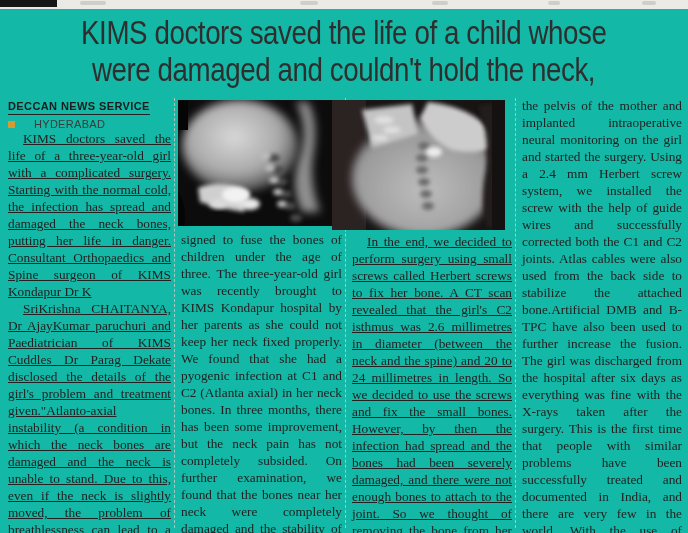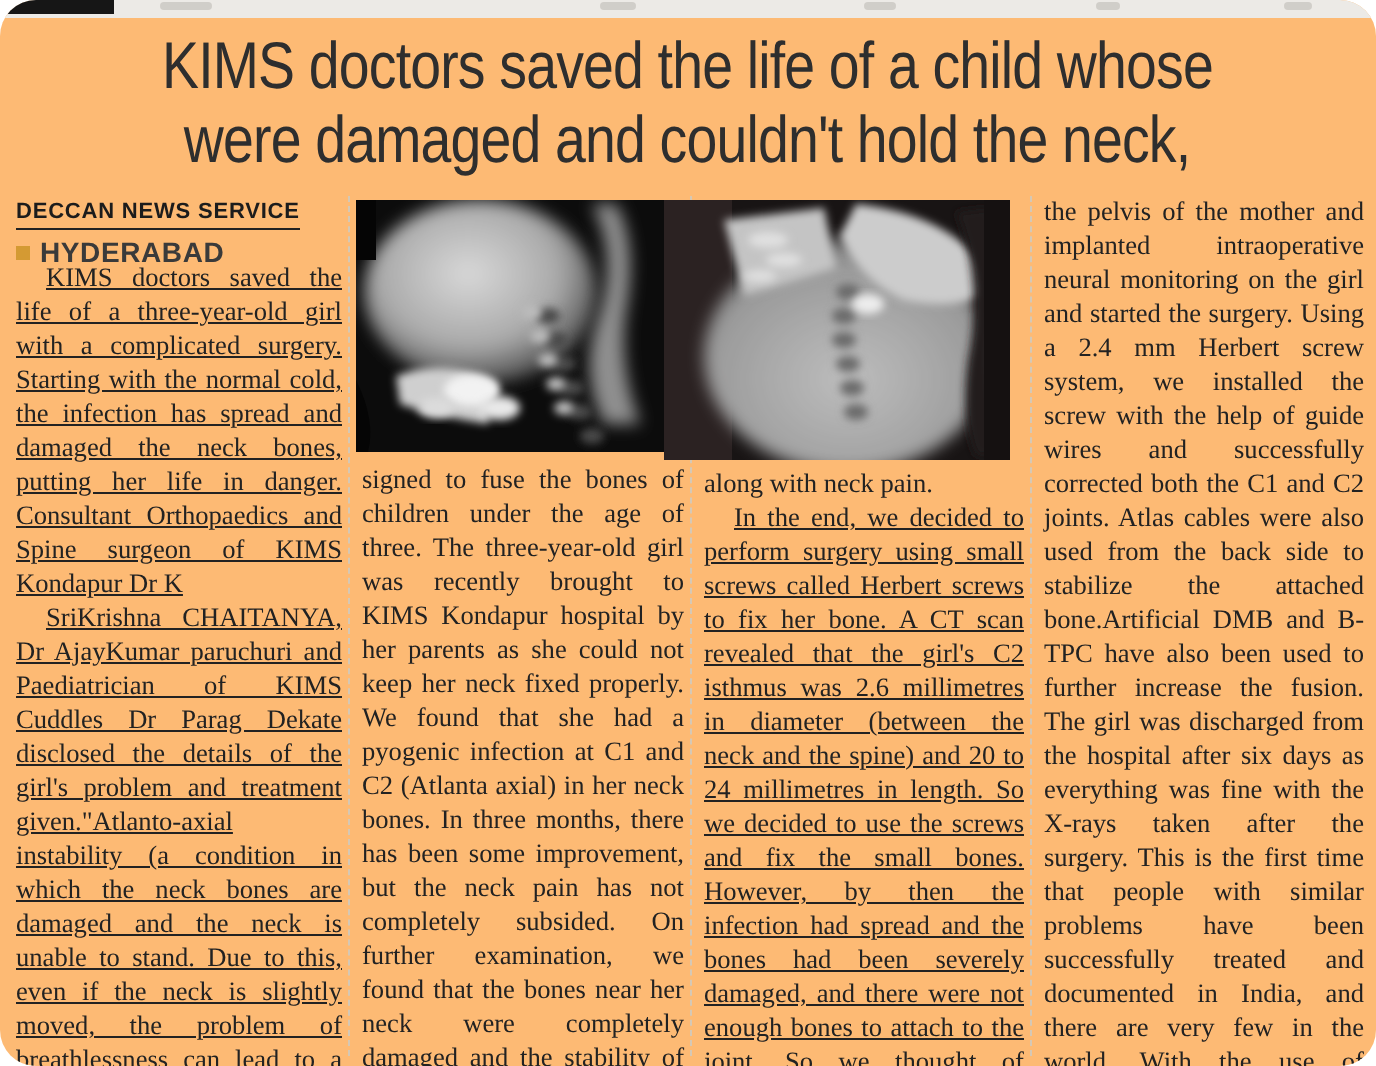--- a/index.html
+++ b/index.html
@@ -1,18 +1,18 @@
 <!DOCTYPE html>
 <html><head>
 <meta charset="utf-8">
 <style>
   html,body{margin:0;padding:0;background:#ffffff;}
   .page{
-    position:relative;width:688px;height:533px;background:#fdba74;
-    overflow:hidden;font-family:"Liberation Serif", serif;border-radius:18px;
+    position:relative;width:688px;height:533px;background:#14b8a6;
+    overflow:hidden;font-family:"Liberation Serif", serif;
   }
   
   .topstrip{position:absolute;left:0;top:0;width:688px;height:9px;background:#eceae6;}
   .topstrip .black-seg{position:absolute;left:0;top:0;width:57px;height:7px;background:#161616;}
   .topstrip .smudge{position:absolute;top:1px;height:4px;background:#b9b7b1;opacity:.55;border-radius:2px;}
   .smudge.s1{left:80px;width:26px;}
   .smudge.s2{left:300px;width:18px;}
   .smudge.s3{left:432px;width:16px;}
   .smudge.s4{left:548px;width:12px;}
   .smudge.s5{left:642px;width:14px;}
@@ -25,21 +25,21 @@
   }
   .headline .hl-line{display:inline-block;transform:scaleX(0.84);transform-origin:50% 50%;white-space:nowrap;}
   
   .byline{position:absolute;left:8px;top:96px;font-family:"Liberation Sans", sans-serif;text-align:center;}
   .agency{
     display:inline-block;font-size:11px;font-weight:700;color:#1c1c1c;
     letter-spacing:.4px;border-bottom:1.5px solid #222;padding-bottom:2px;
   }
   .location-row{margin-top:3px;display:flex;align-items:center;gap:5px;}
   .bullet{width:7px;height:7px;display:inline-block;}
-  .location{font-size:14px;font-weight:700;color:#3a3a3a;letter-spacing:.3px;}
+  .location{font-size:11px;font-weight:400;color:#3a3a3a;letter-spacing:.3px;margin-left:14px;}
   
   .col{position:absolute;color:#222;font-size:13.3px;line-height:17px;text-align:justify;}
   .col p{margin:0;}
   .col p.indent{text-indent:15px;text-decoration:underline;}
   .col1{left:8px;  top:130px;width:163px;}
   .col2{left:181px;top:231px;width:161px;}
   .col3{left:352px;top:233px;width:160px;}
   .col4{left:522px;top:97px; width:160px;}
   
   .xray{position:absolute;top:100px;margin:0;padding:0;line-height:0;}
@@ -165,21 +165,20 @@
   <div class="col col1">
     <p class="indent">KIMS doctors saved the life of a three-year-old girl with a complicated surgery. Starting with the normal cold, the infection has spread and damaged the neck bones, putting her life in danger. Consultant Orthopaedics and Spine surgeon of KIMS Kondapur Dr K</p>
     <p class="indent">SriKrishna CHAITANYA, Dr AjayKumar paruchuri and Paediatrician of KIMS Cuddles Dr Parag Dekate disclosed the details of the girl's problem and treatment given."Atlanto-axial instability (a condition in which the neck bones are damaged and the neck is unable to stand. Due to this, even if the neck is slightly moved, the problem of breathlessness can lead to a life-threatening condition) which is very difficult to cure in three-year-olds. Their bones are very thin, with a circumference of just 2.5 millimetres. No implants have yet been de-</p>
   </div>
 
   <div class="col col2">
     <p>signed to fuse the bones of children under the age of three. The three-year-old girl was recently brought to KIMS Kondapur hospital by her parents as she could not keep her neck fixed properly. We found that she had a pyogenic infection at C1 and C2 (Atlanta axial) in her neck bones. In three months, there has been some improvement, but the neck pain has not completely subsided. On further examination, we found that the bones near her neck were completely damaged and the stability of C1 and C2 was completely lost. However, her condition did not improve, and she remained unable to stand up</p>
   </div>
 
   <div class="col col3">
-    <p>along with neck pain.</p>
     <p class="indent">In the end, we decided to perform surgery using small screws called Herbert screws to fix her bone. A CT scan revealed that the girl's C2 isthmus was 2.6 millimetres in diameter (between the neck and the spine) and 20 to 24 millimetres in length. So we decided to use the screws and fix the small bones. However, by then the infection had spread and the bones had been severely damaged, and there were not enough bones to attach to the joint. So we thought of removing the bone from her mother's pelvis and transplanting it onto the girl. We first removed a bone from</p>
   </div>
 
   <div class="col col4">
     <p>the pelvis of the mother and implanted intraoperative neural monitoring on the girl and started the surgery. Using a 2.4 mm Herbert screw system, we installed the screw with the help of guide wires and successfully corrected both the C1 and C2 joints. Atlas cables were also used from the back side to stabilize the attached bone.Artificial DMB and B-TPC have also been used to further increase the fusion. The girl was discharged from the hospital after six days as everything was fine with the X-rays taken after the surgery. This is the first time that people with similar problems have been successfully treated and documented in India, and there are very few in the world. With the use of accurate planning and technology, we have been able to provide a normal life to the child who is in a life-threatening situation again," said Dr K. SriKrishna CHAITANYA, Dr Ajay Kumar and Dr Parag Dekate.</p>
   </div>
 
 </div>
 
 </body></html>

